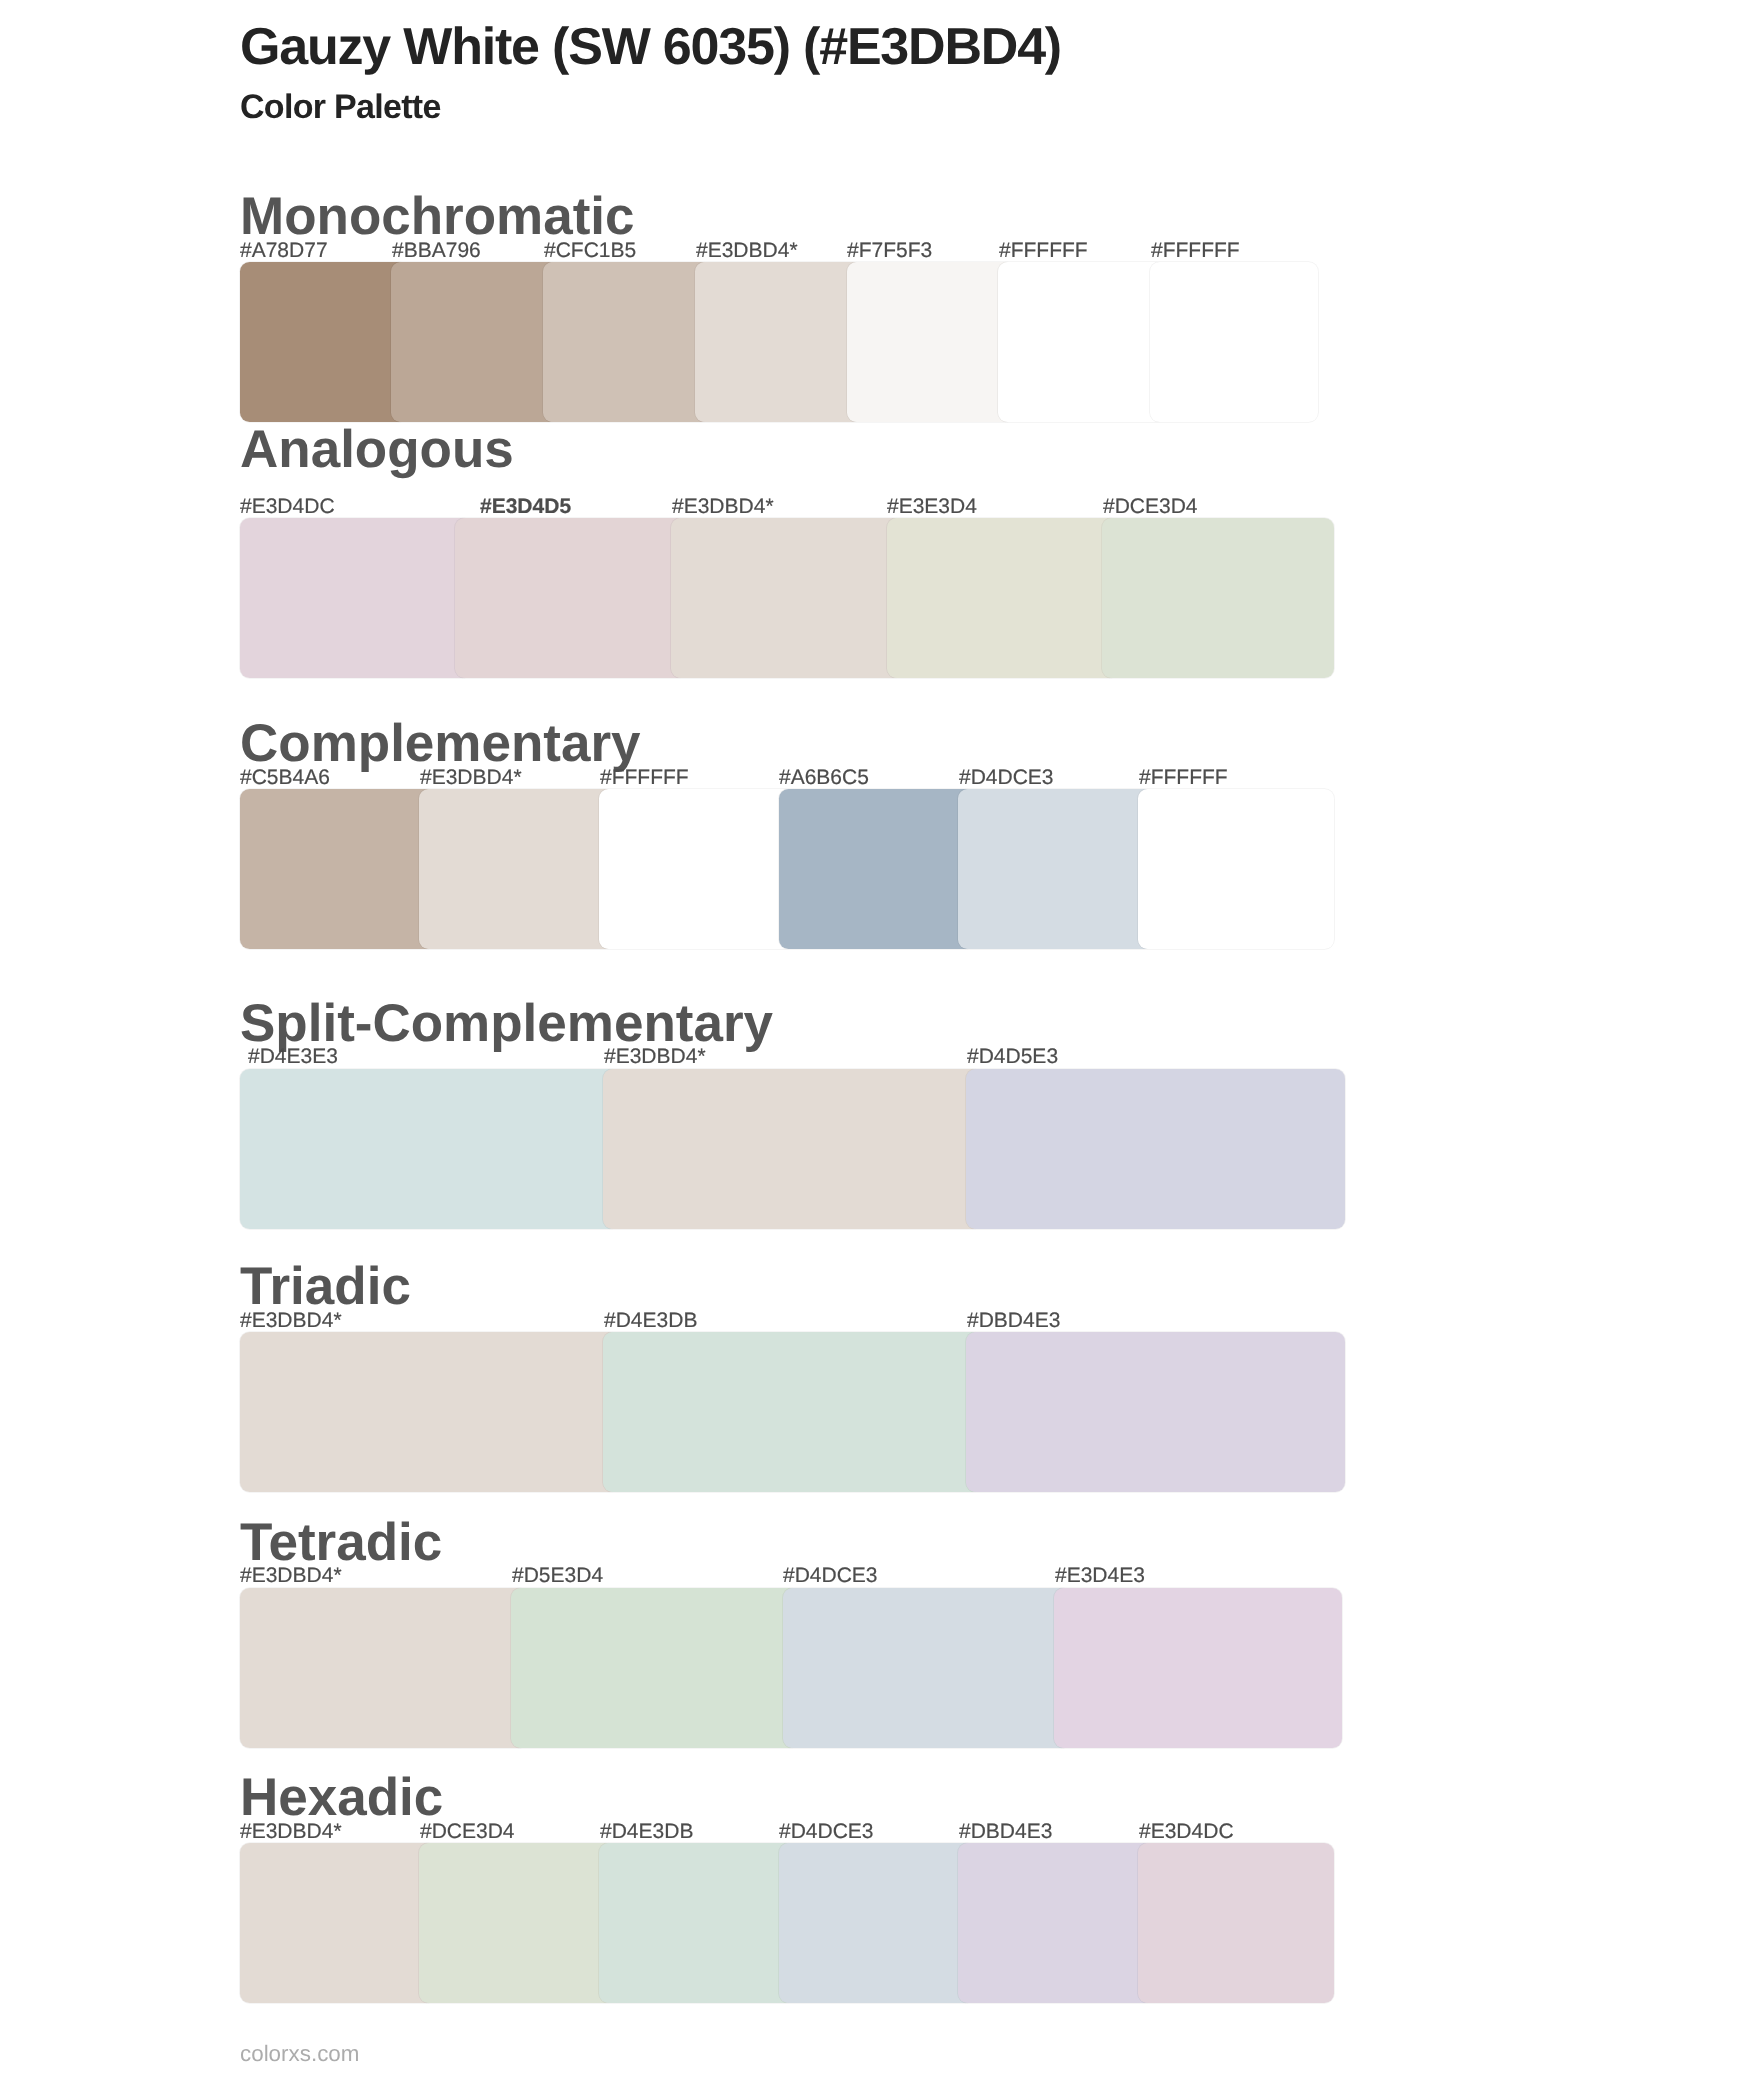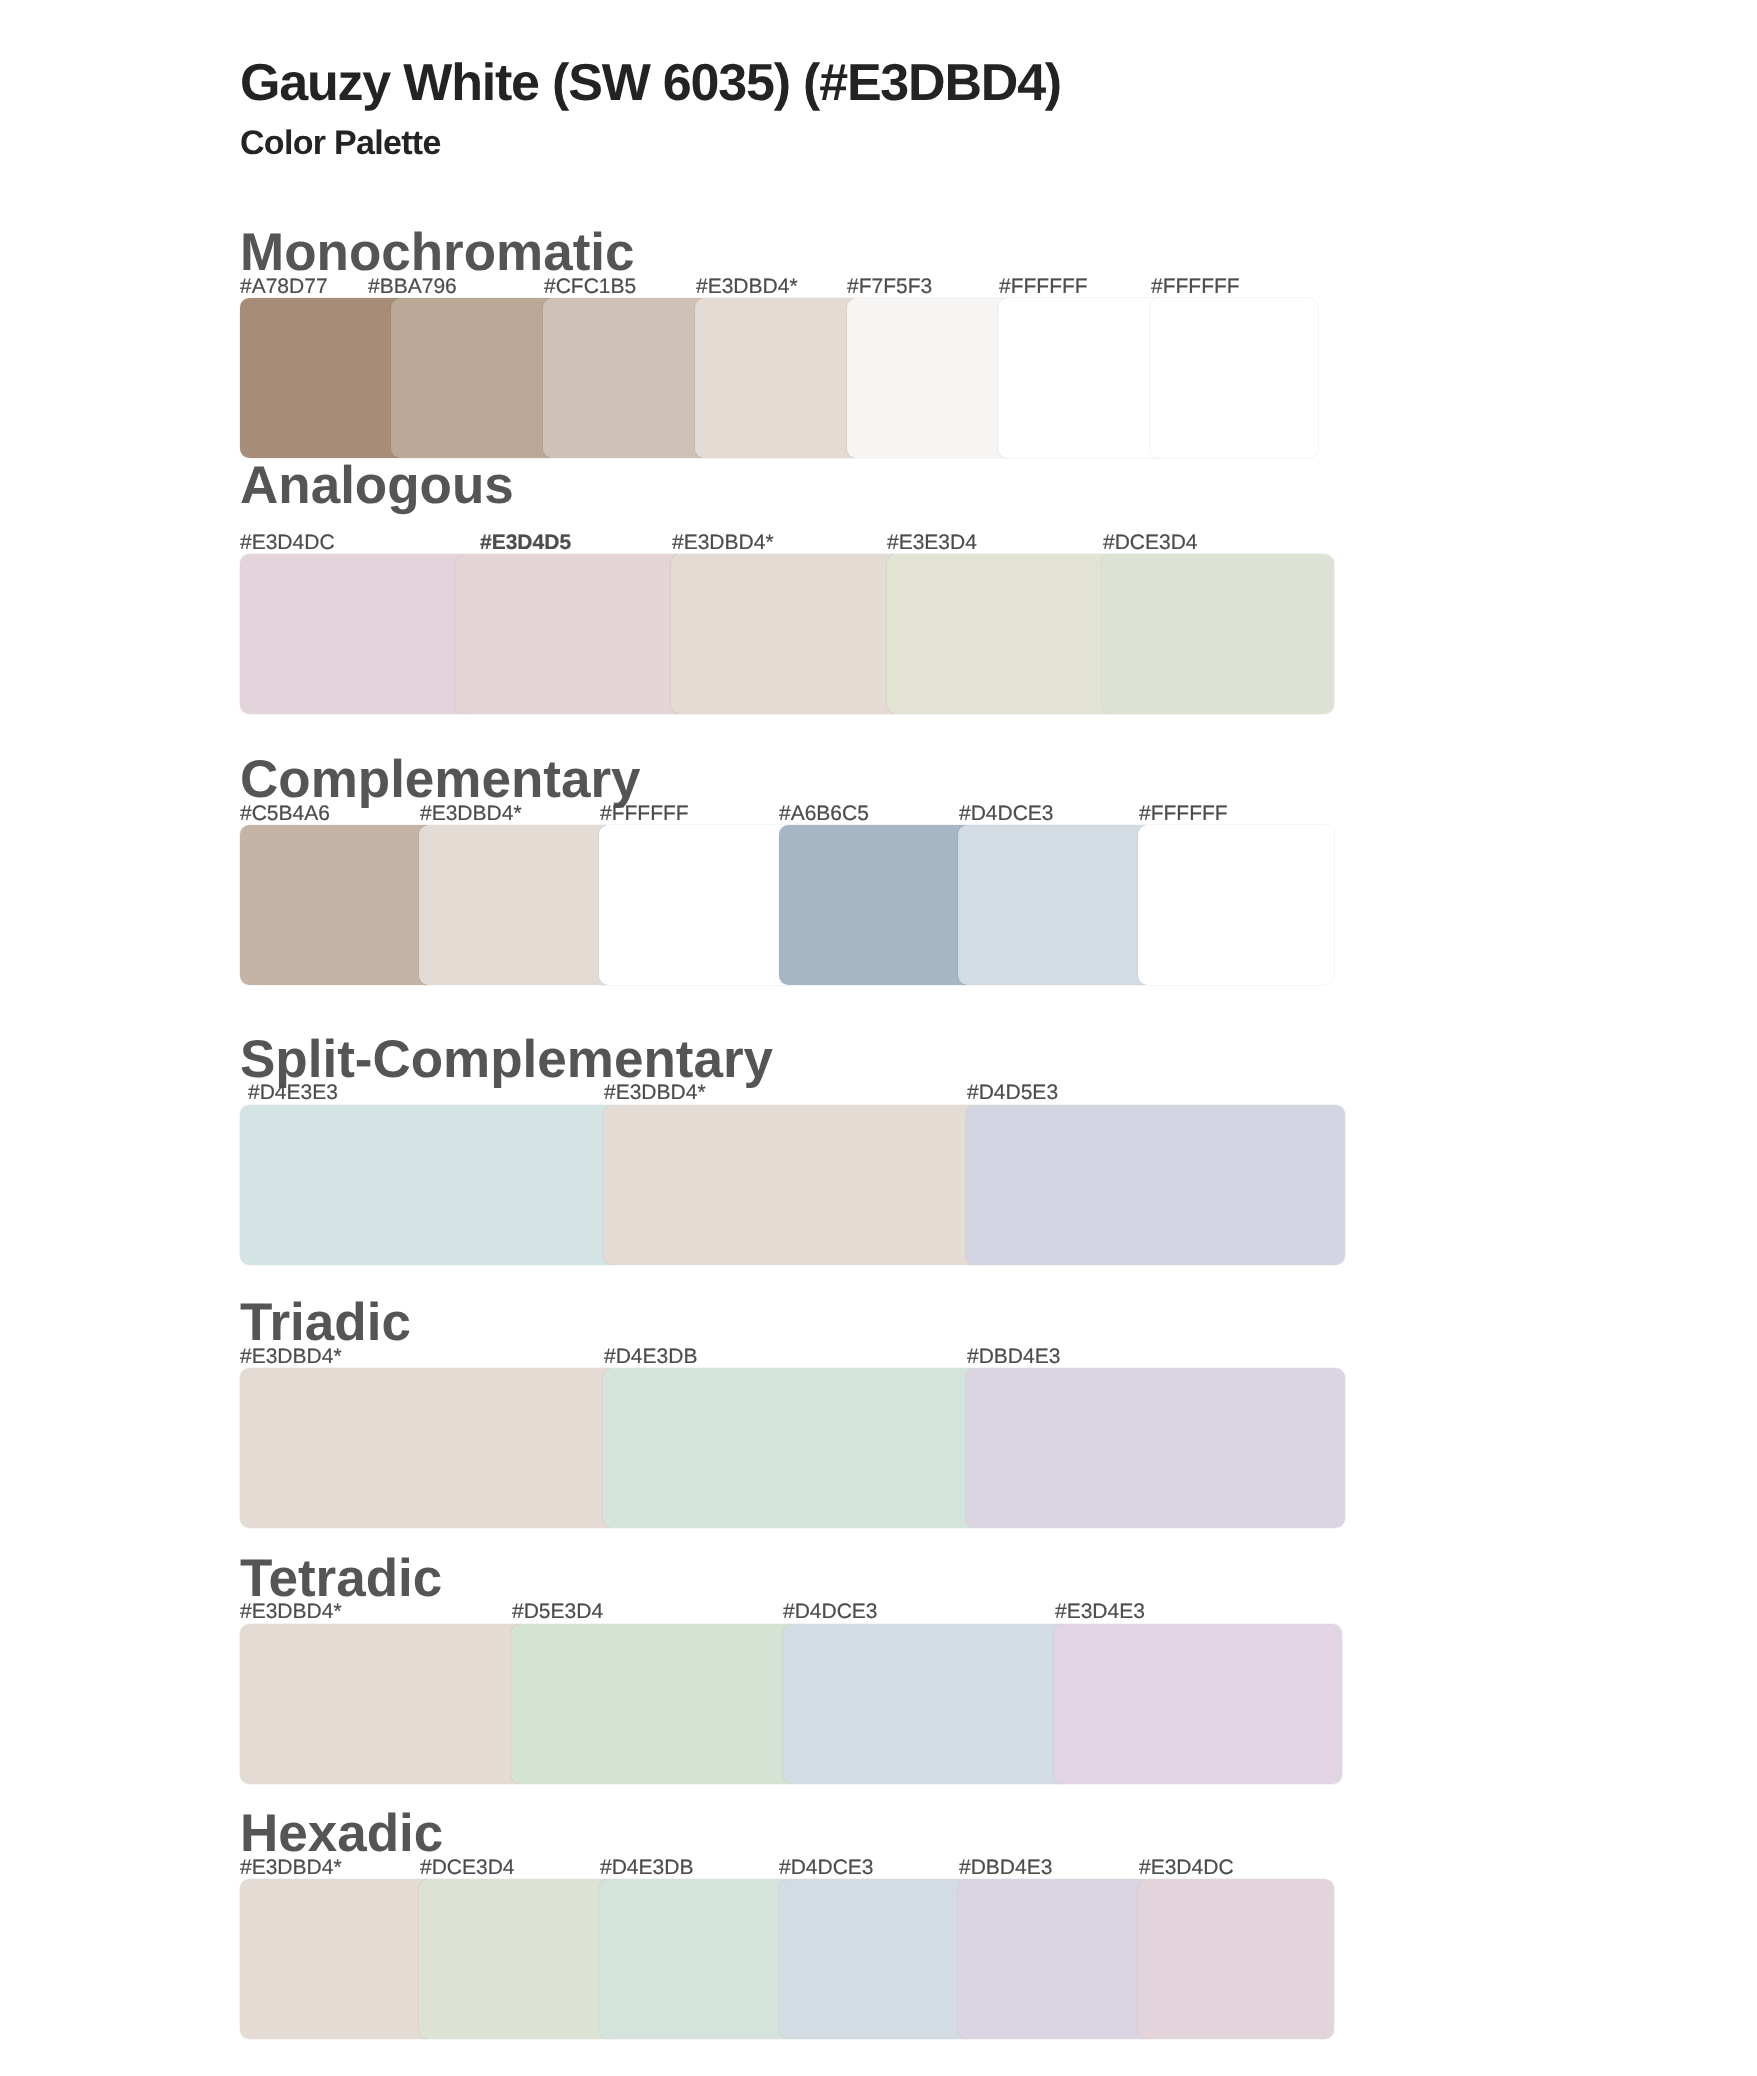--- a/index.html
+++ b/index.html
@@ -1,20 +1,20 @@
 <!DOCTYPE html>
 <html style="font-size:12.8px"><head>
 <meta charset="utf-8">
 <title>Color Palette</title>
 <style>
   html,body{margin:0;padding:0;background:#ffffff;}
   body{width:1757px;height:2077px;overflow:hidden;
        font-family:"Liberation Sans",sans-serif;
        -webkit-font-smoothing:antialiased;text-rendering:geometricPrecision;}
-  .page{position:relative;width:1757px;height:1994px;background:#ffffff;margin-top:36px;}
+  .page{position:relative;width:1757px;height:1994px;background:#ffffff;}
 
   .title{margin:0;position:absolute;left:240px;top:21px;transform:translateZ(0);font-size:52px;font-weight:700;
          color:#232323;line-height:1;letter-spacing:-1.2px;white-space:nowrap;}
   .subtitle{margin:0;position:absolute;left:240px;top:90px;transform:translateZ(0);font-size:34px;font-weight:700;
             color:#232323;line-height:1;letter-spacing:-0.7px;white-space:nowrap;}
 
   .palette-section{position:absolute;left:0;top:0;width:1757px;}
   .sec-title{position:absolute;transform:translateZ(0);font-size:53px;font-weight:700;color:#555555;
              line-height:1;white-space:nowrap;}
   .swatch-label{position:absolute;transform:translateZ(0);font-size:21px;font-weight:400;color:#4c4c4c;
@@ -29,21 +29,21 @@
 
   <h1 class="title">Gauzy White (SW 6035) (#E3DBD4)</h1>
 
   <h2 class="subtitle">Color Palette</h2>
 
   <div id="sections">
       <div class="palette-section">
         <div class="sec-title" style="left: 240px; top: 190px;">Monochromatic</div>
         <div class="swatch-label" style="left: 240px; top: 240px;">#A78D77</div>
         <div class="swatch" style="left: 240px; top: 262px; width: 168px; height: 160px; background: rgb(167, 141, 119); z-index: 1;"></div>
-        <div class="swatch-label" style="left: 368px; top: 240px;">#BBA796</div>
+        <div class="swatch-label" style="left: 392px; top: 240px;">#BBA796</div>
         <div class="swatch" style="left: 391px; top: 262px; width: 168px; height: 160px; background: rgb(187, 167, 150); z-index: 2;"></div>
         <div class="swatch-label" style="left: 544px; top: 240px;">#CFC1B5</div>
         <div class="swatch" style="left: 543px; top: 262px; width: 168px; height: 160px; background: rgb(207, 193, 181); z-index: 3;"></div>
         <div class="swatch-label" style="left: 696px; top: 240px;">#E3DBD4*</div>
         <div class="swatch" style="left: 695px; top: 262px; width: 168px; height: 160px; background: rgb(227, 219, 212); z-index: 4;"></div>
         <div class="swatch-label" style="left: 847px; top: 240px;">#F7F5F3</div>
         <div class="swatch" style="left: 847px; top: 262px; width: 168px; height: 160px; background: rgb(247, 245, 243); z-index: 5;"></div>
         <div class="swatch-label" style="left: 999px; top: 240px;">#FFFFFF</div>
         <div class="swatch" style="left: 998px; top: 262px; width: 168px; height: 160px; background: rgb(255, 255, 255); z-index: 6;"></div>
         <div class="swatch-label" style="left: 1151px; top: 240px;">#FFFFFF</div>

